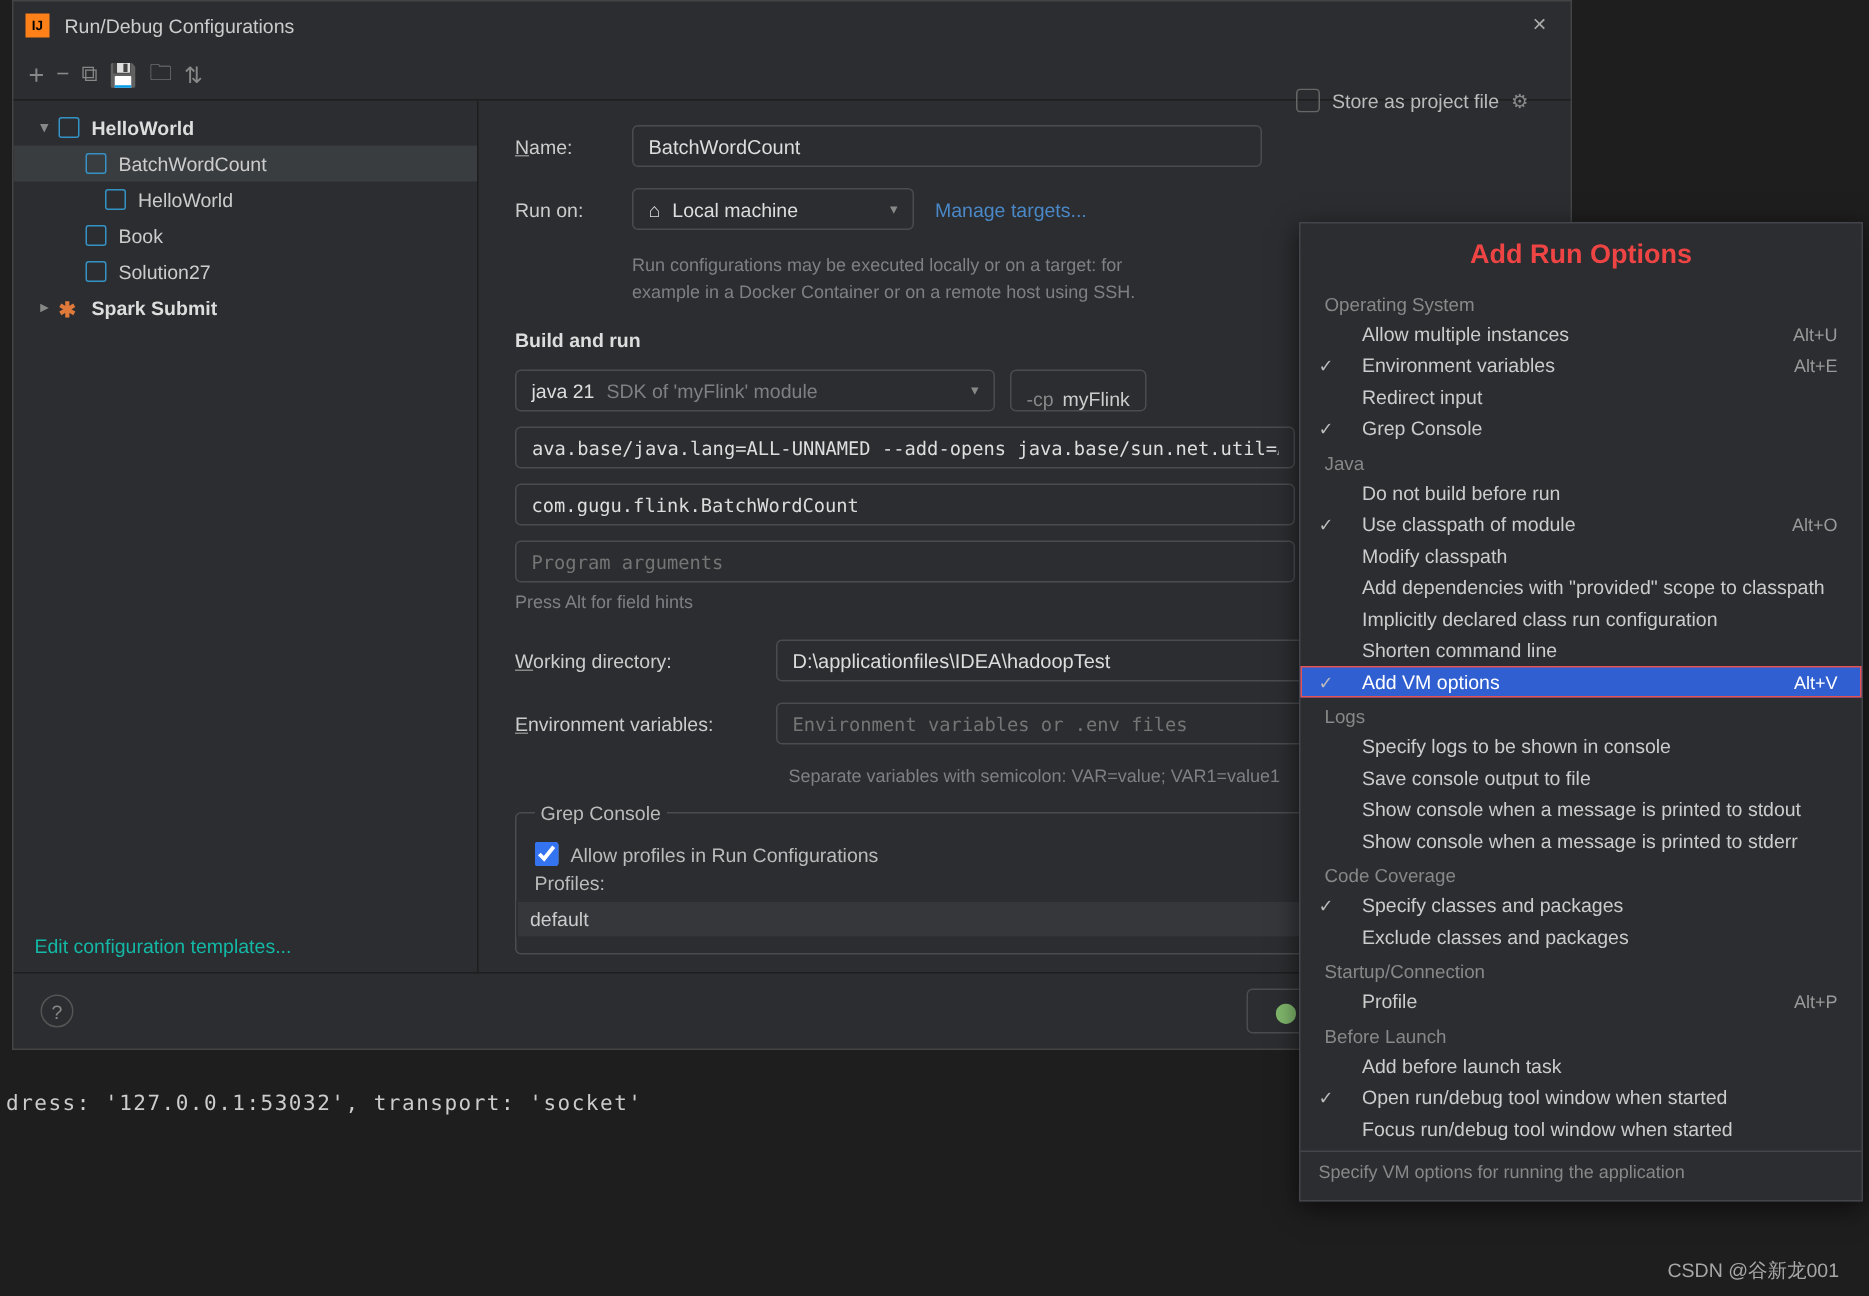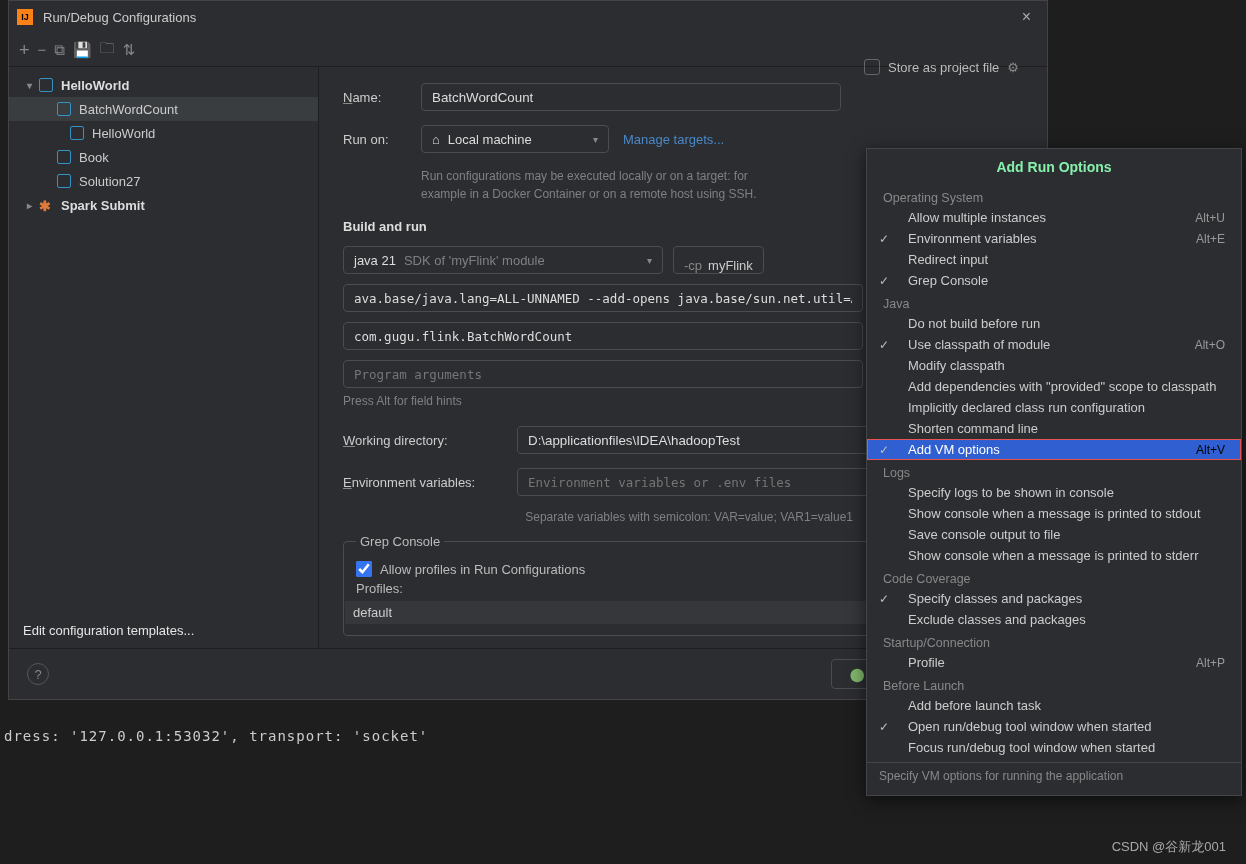--- a/index.html
+++ b/index.html
@@ -51,21 +51,21 @@
   height:24px; padding-left:18px;
   color:#ccc; cursor:pointer;
 }
 .tree-row.bold { font-weight:600; color:#ddd;}
 .tree-row.selected { background:#3a3d40;}
 .tree-row .arrow { width:12px; color:#888; font-size:10px;}
 .tree-row .ico { width:14px;height:14px;margin-right:8px;display:inline-block;}
 .ico.app { border:1px solid #3592c4; border-radius:2px;}
 .ico.spark { color:#e07a3a; font-size:14px;}
 .sidebar-footer { padding:10px 14px;}
-.sidebar-footer a { color:#e5e5e5; text-decoration:none; cursor:pointer;}
+.sidebar-footer a { color:#14b8a6; text-decoration:none; cursor:pointer;}
 .content {
   flex:1; padding: 16px 24px;
   overflow:auto;
   color:#bbb;
 }
 .form-row { display:flex; align-items:center; margin-bottom:14px; gap:14px;}
 .form-row label { width:64px; color:#ccc;}
 .form-row label.wide { width:160px;}
 .underline { text-decoration: underline; text-decoration-color:#888;}
 input.txt, .combo {
@@ -104,30 +104,30 @@
 .btn.primary { background:#3574f0; border-color:#3574f0; color:#fff;}
 .btn.split { padding:0 8px;}
 .help-ico { position:absolute; left:18px; bottom:14px; width:22px;height:22px;border:1px solid #555;border-radius:50%;display:flex;align-items:center;justify-content:center;color:#888;font-size:13px;}
 .topright { position:absolute; right:28px; top:58px;}
 .popup {
   position:absolute; right:4px; top:148px;
   width:376px; background:#2b2d31; border:1px solid #43454a;
   box-shadow:0 4px 16px rgba(0,0,0,.6);
   padding-bottom:6px;
 }
-.popup h3 { text-align:center; color:#86efac; font-size:14px; font-weight:600; padding:10px 0;}
+.popup h3 { text-align:center; color:#ef4444; font-size:18px; font-weight:600; padding:10px 0;}
 .popup .cat { color:#888; font-size:12.5px; padding:6px 16px 2px;}
 .popup .item {
   display:flex; align-items:center; padding:3px 16px 3px 41px;
   color:#ccc; cursor:pointer; position:relative;
 }
 .popup .item .chk-mark { position:absolute; left:12px; color:#bbb; font-size:12px;}
 .popup .item .sc { margin-left:auto; color:#999; font-size:12px;}
 .popup .item.sel { background:#2f5fd0; color:#fff;}
-.popup .item.sel .sc { color:#000000;}
+.popup .item.sel .sc { color:#ffffff;}
 .popup .item.hl { outline:1px solid #e55353; outline-offset:-1px;}
 .popup-foot { color:#888; font-size:12px; padding:6px 12px; border-top:1px solid #43454a; margin-top:4px;}
 .terminal { position:absolute; left:0; bottom:120px; color:#ccc; font-family:Consolas,monospace; font-size:14px; letter-spacing:1px; padding-left:4px;}
 .watermark { position:absolute; right:20px; bottom:8px; color:#c9c9c9; font-size:13px; opacity:.8;}
 </style>
 </head>
 <body>
 
 <div class="dialog">
   <div class="titlebar">
@@ -300,24 +300,24 @@
       <div class="item sel hl">
         <span class="chk-mark">✓</span>
         <span>Add VM options</span>
         <span class="sc">Alt+V</span>
       </div>
       <div class="cat">Logs</div>
       <div class="item">
         <span>Specify logs to be shown in console</span>
       </div>
       <div class="item">
+        <span>Save console output to file</span>
+      </div>
+      <div class="item">
         <span>Show console when a message is printed to stdout</span>
-      </div>
-      <div class="item">
-        <span>Save console output to file</span>
       </div>
       <div class="item">
         <span>Show console when a message is printed to stderr</span>
       </div>
       <div class="cat">Code Coverage</div>
       <div class="item">
         <span class="chk-mark">✓</span>
         <span>Specify classes and packages</span>
       </div>
       <div class="item">

